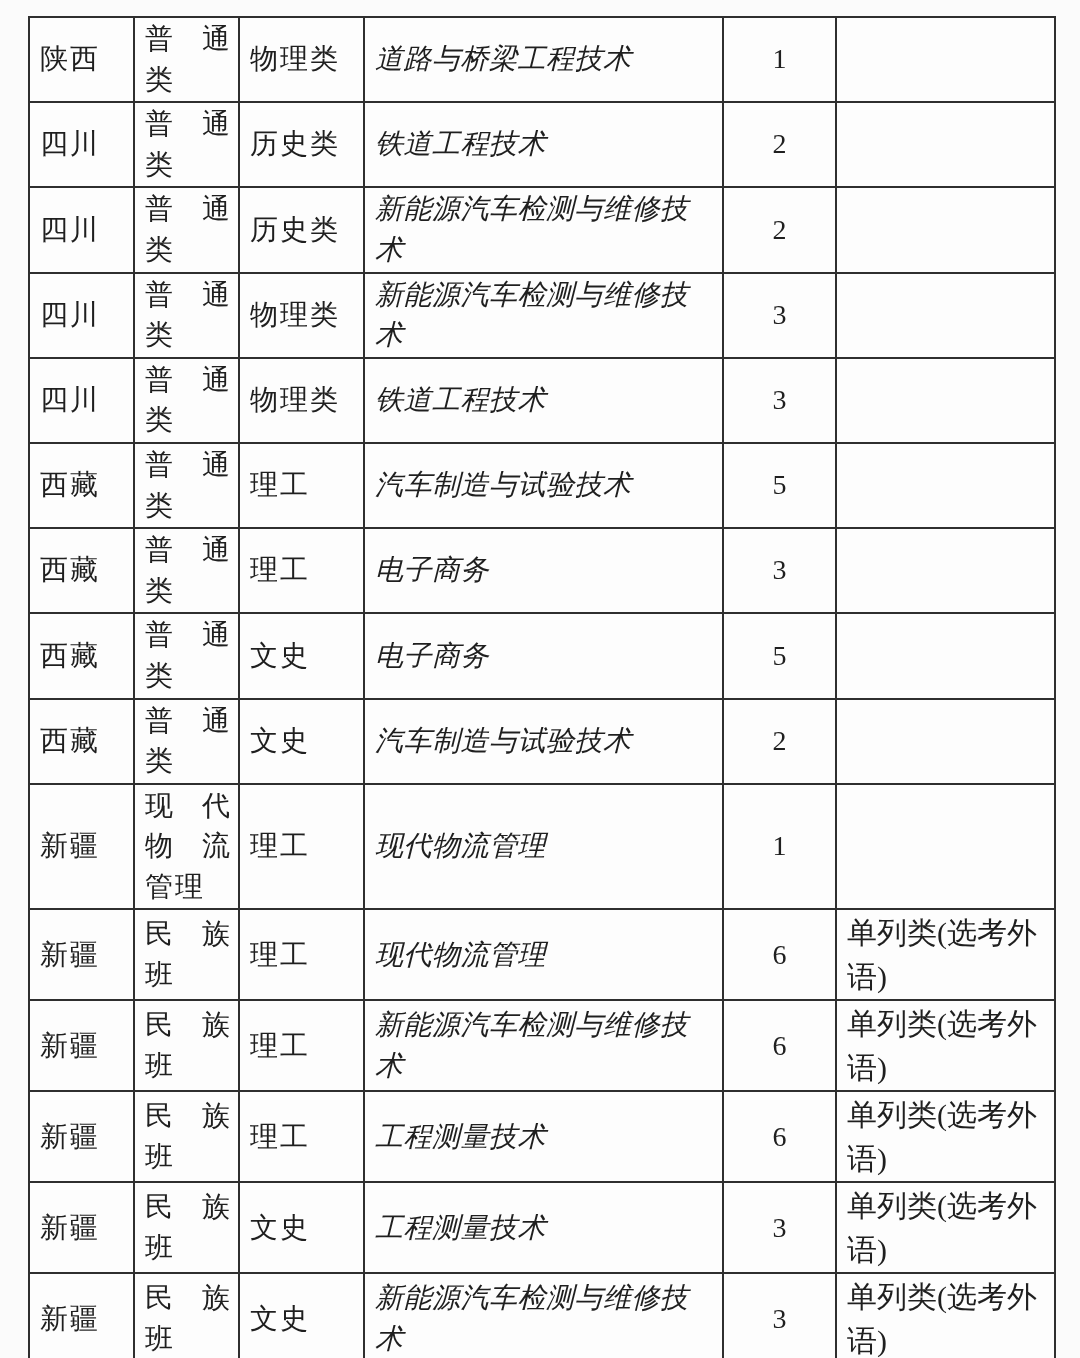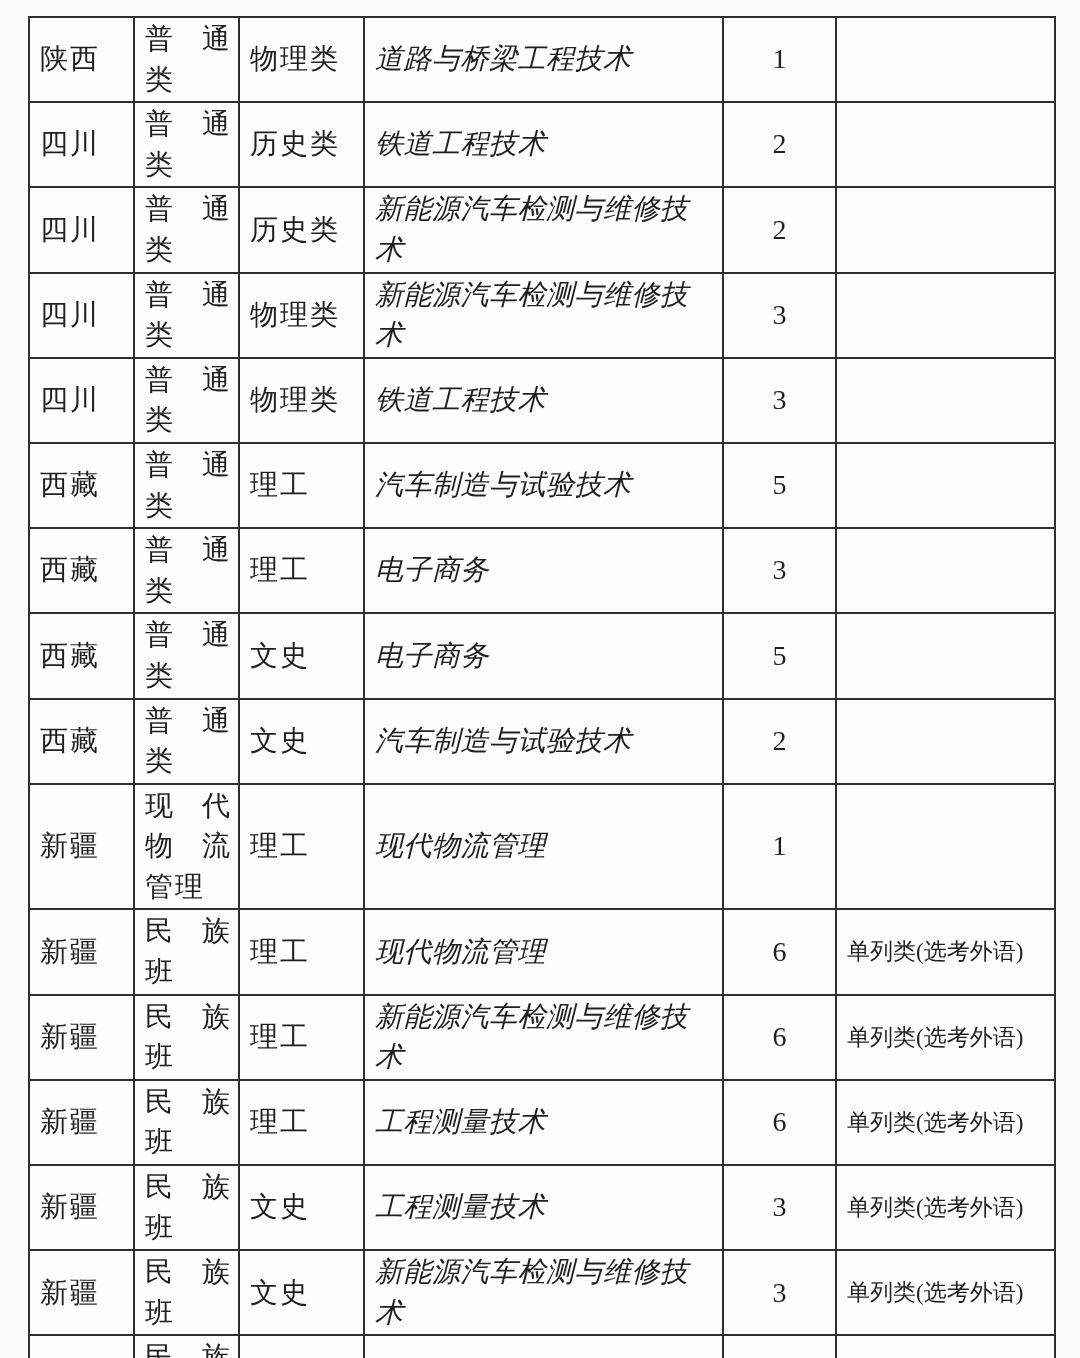--- a/index.html
+++ b/index.html
@@ -25,21 +25,21 @@
     line-height:1.45;
     color:#1f1f1f;
     vertical-align:middle;
     overflow:hidden;
     word-break:break-all;
   }
   .c-prov, .c-cat, .c-subj{letter-spacing:2px;}
   .c-cat{text-align:justify;text-justify:inter-ideograph;}
   .c-major{letter-spacing:0.5px;font-style:italic;}
   .c-count{text-align:center;padding:1px 2px;letter-spacing:0;}
-  .c-remark{font-size:23px;letter-spacing:0;margin-top:8px;}
+  .c-remark{font-size:30px;letter-spacing:0;margin-top:8px;}
 </style>
 </head>
 <body>
 
 <div class="page">
   <table>
     <colgroup>
       <col style="width:105px">
       <col style="width:105px">
       <col style="width:125px">

